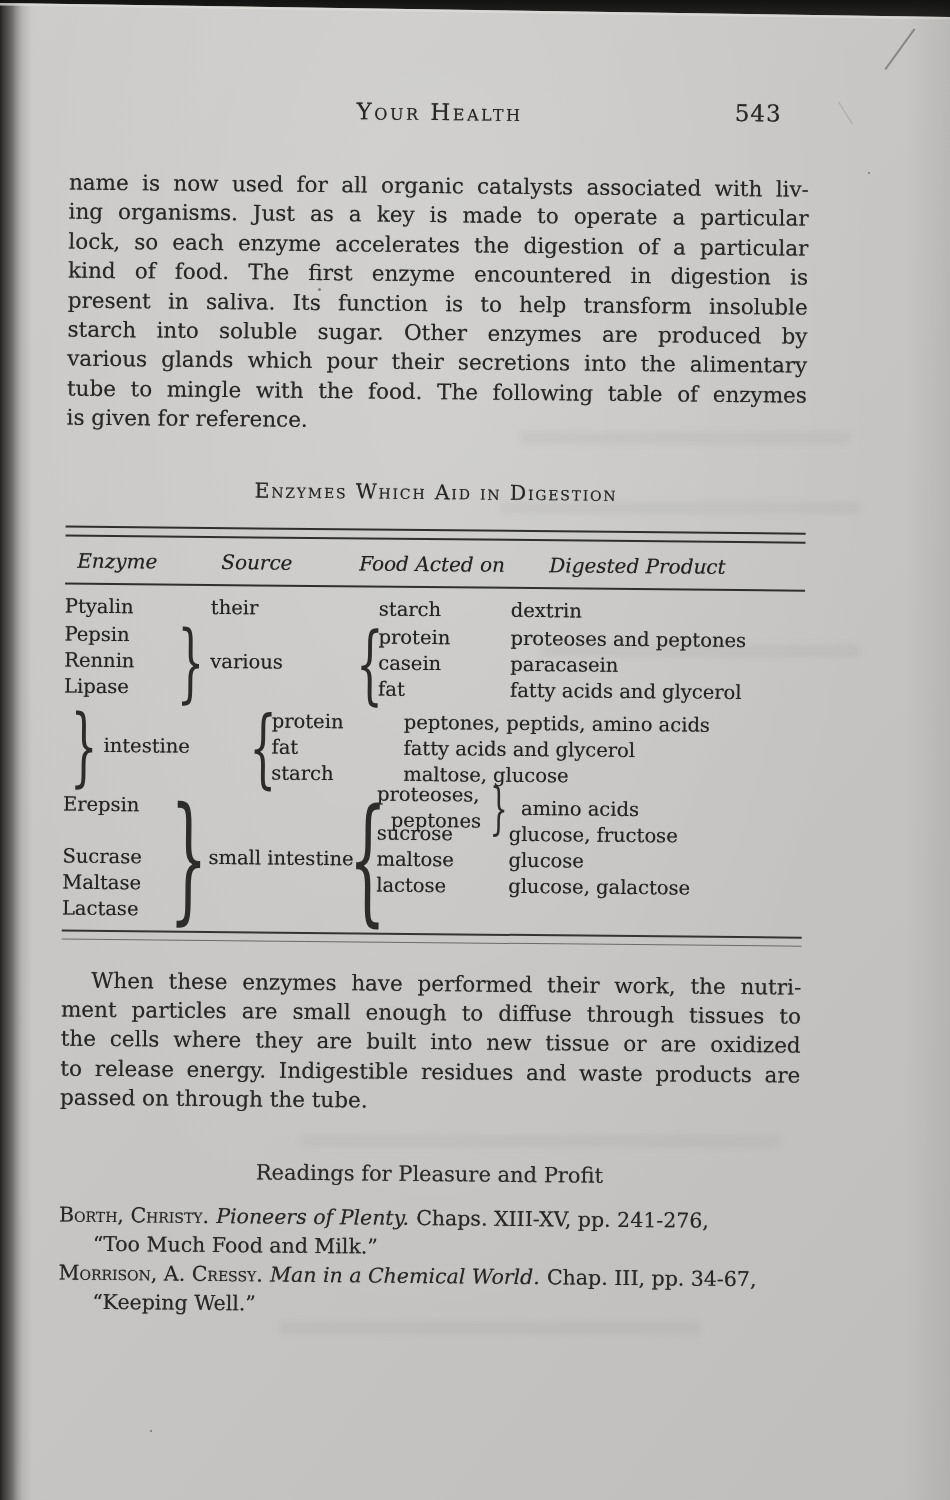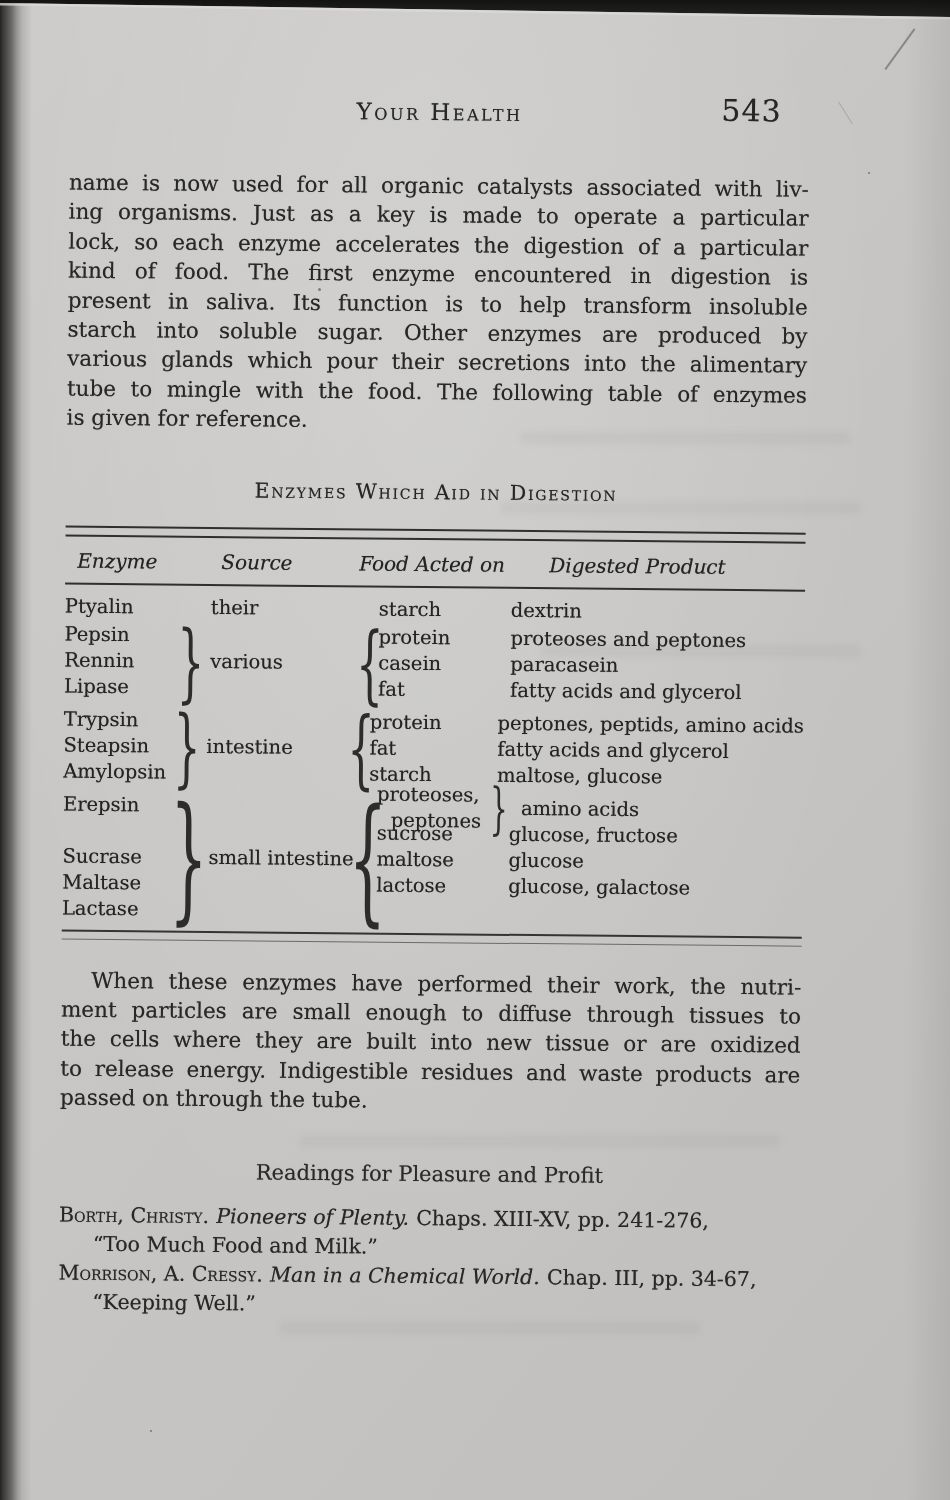--- a/index.html
+++ b/index.html
@@ -30,21 +30,21 @@
   .smudge{position:absolute;background:rgba(88,88,84,0.06);filter:blur(3px);border-radius:4px;}
 
   
   .content{position:absolute;left:64px;top:0;width:740px;
     transform:rotate(0.55deg);transform-origin:460px 700px;
     text-shadow:0 0 0.7px rgba(35,35,33,0.55);}
   .smallcaps{font-variant:small-caps;}
   .head-row{position:relative;padding-top:100px;height:32px;}
   .running-head{position:absolute;left:0;right:0;top:100px;text-align:center;
     font-size:23px;letter-spacing:2.5px;}
-  .page-number{position:absolute;right:28px;top:91px;font-size:30px;letter-spacing:1px;}
+  .page-number{position:absolute;right:28px;top:98px;font-size:23px;letter-spacing:1px;}
 
   .para{font-size:21.5px;line-height:29.4px;color:#272727;}
   .p1{margin-top:40px;}
   .p2{margin-top:26px;}
   .pline{text-align:justify;text-align-last:justify;}
   .pline.last{text-align-last:left;}
   .pline.indent{text-indent:30px;}
 
   .table-title{margin-top:44px;text-align:center;font-size:20.5px;letter-spacing:1.8px;}
 
@@ -179,25 +179,20 @@
             <div>fat</div>
           </div>
           <div class="c-prod">
             <div>proteoses and peptones</div>
             <div>paracasein</div>
             <div>fatty acids and glycerol</div>
           </div>
         </div>
 
         <div class="grow g3">
-          <div class="c-enz">
-            <div>Trypsin</div>
-            <div>Steapsin</div>
-            <div>Amylopsin</div>
-          </div>
           <div class="c-bc">
               <span class="brace b3">}</span>
             </div>
           <div class="c-src">
               <span>intestine</span>
             </div>
           <div class="c-bo">
               <span class="brace b3">{</span>
             </div>
           <div class="c-food">

